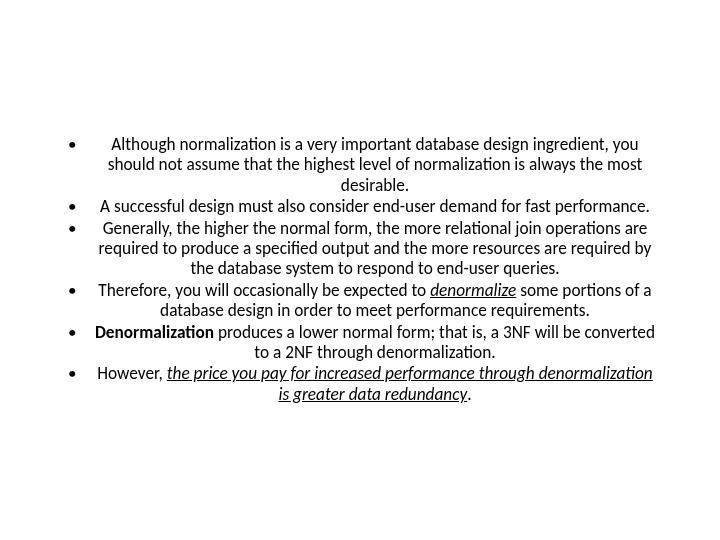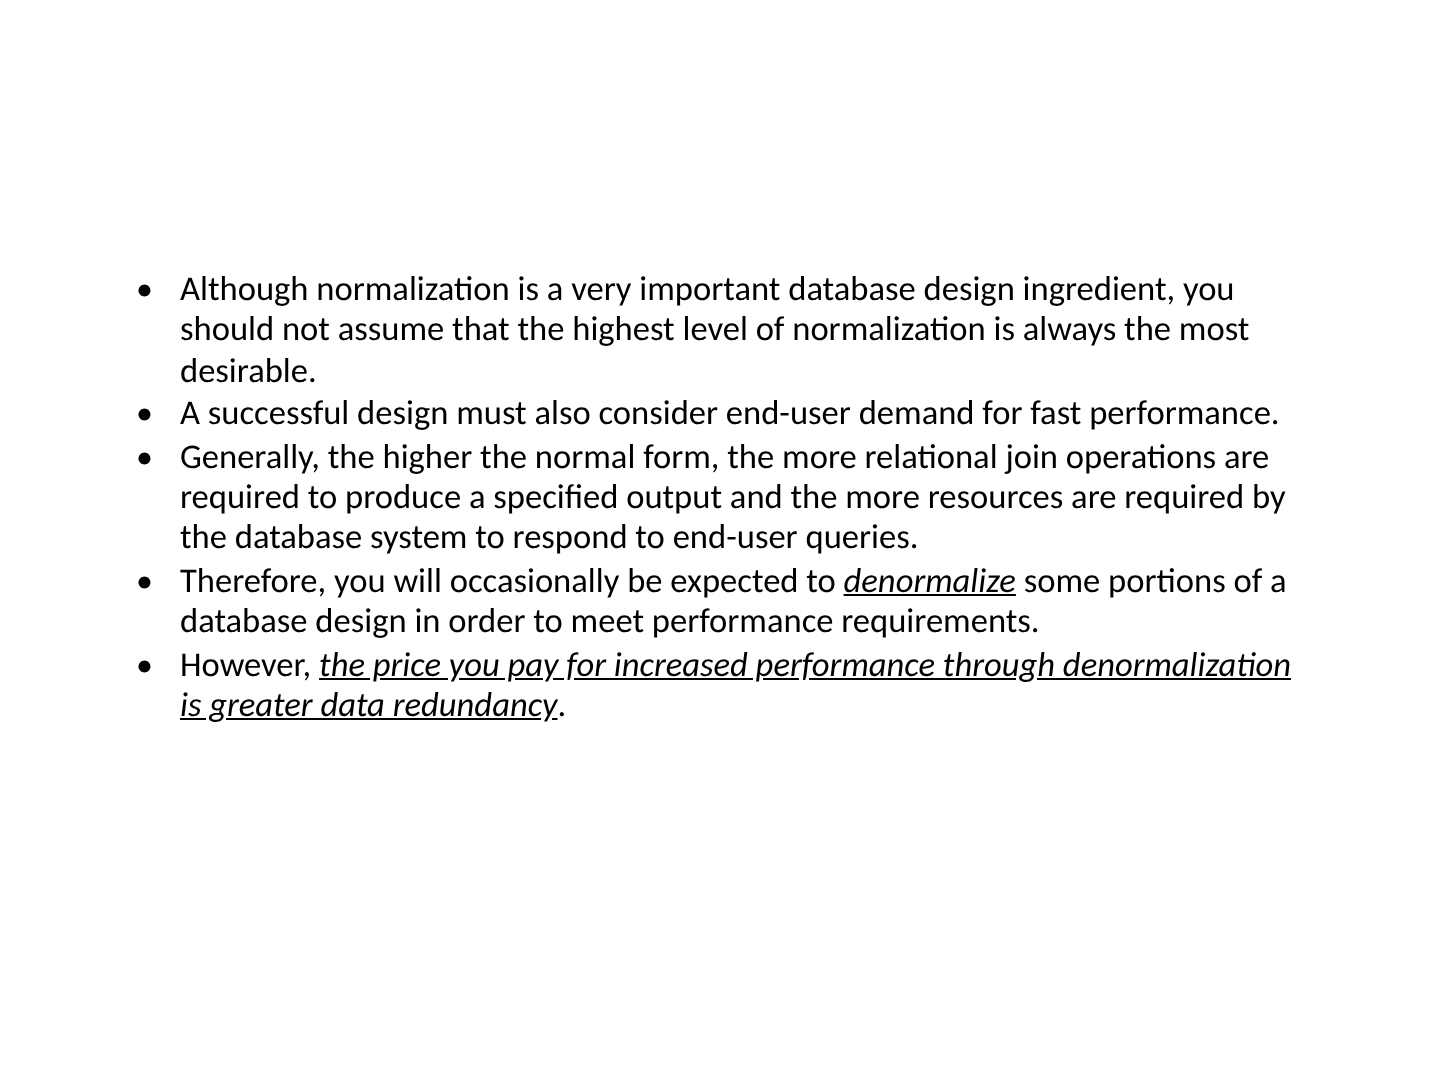--- a/index.html
+++ b/index.html
@@ -10,20 +10,21 @@
     background: #ffffff;
     font-family: Calibri, "Segoe UI", Arial, sans-serif;
     color: #000000;
   }
   .slide {
     width: 720px;
     height: 540px;
     position: relative;
     box-sizing: border-box;
     padding: 135px 60px 0 60px;
+    text-align: center;
   }
   ul.bullets {
     list-style: none;
     margin: 0;
     padding: 0;
   }
   ul.bullets li {
     position: relative;
     padding-left: 30px;
     font-size: 17.3px;
@@ -56,19 +57,22 @@
     </li>
 
     <li>
       <span>Generally, the higher the normal form, the more relational join operations are required to produce a specified output and the more resources are required by the database system to respond to end-user queries.</span>
     </li>
 
     <li>
       <span>Therefore, you will occasionally be expected to </span><span class="ital">denormalize</span><span> some portions of a database design in order to meet performance requirements.</span>
     </li>
 
+    <li>
+      <span> </span><span class="bold">Denormalization</span><span> produces a lower normal form; that is, a 3NF will be converted to a 2NF through denormalization.</span>
+    </li>
 
     <li>
       <span>However, </span><span class="ital">the price you pay for increased performance through denormalization is greater data redundancy</span><span>.</span>
     </li>
 
   </ul>
 </div>
 
 </body></html>

